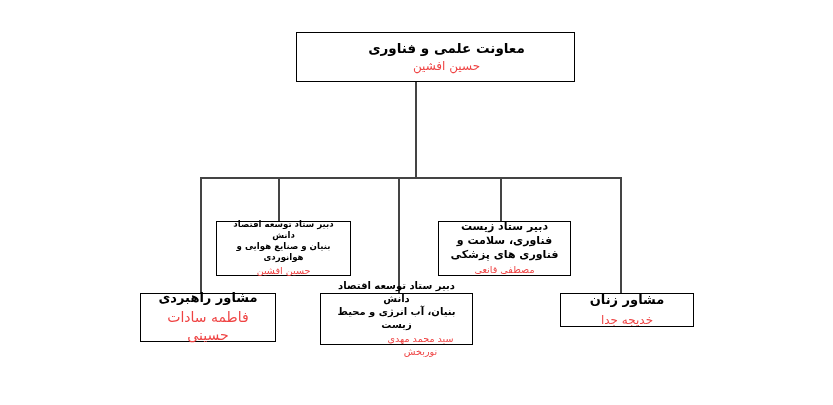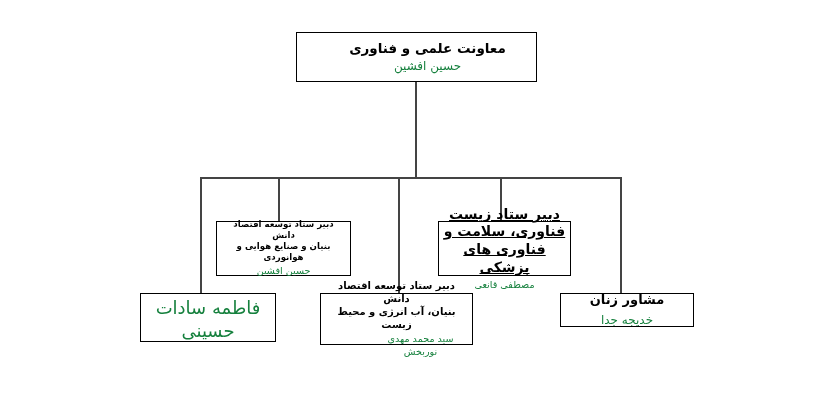--- a/index.html
+++ b/index.html
@@ -33,29 +33,29 @@
     padding: 2px 4px;
   }
   .node .title {
     font-weight: bold;
     color: #000000;
     line-height: 1.28;
     white-space: pre-line;
   }
   .node .person {
     font-weight: normal;
-    color: #15803d;
+    color: #ef4444;
     line-height: 1.28;
   }
 
   
   #node-root {
     left: 296px;
     top: 32px;
-    width: 241px;
+    width: 279px;
     height: 50px;
     padding-left: 26px;
   }
   #node-root .title { font-size: 13.5px; }
   #node-root .person { font-size: 12px; margin-top: 2px; }
 
   
   #node-aero {
     left: 216px;
     top: 221px;
@@ -64,32 +64,32 @@
   }
   #node-aero .title { font-size: 8.6px; }
   #node-aero .person { font-size: 9.6px; margin-top: 2px; }
 
   #node-bio {
     left: 438px;
     top: 221px;
     width: 133px;
     height: 55px;
   }
-  #node-bio .title { font-size: 14px; text-decoration: underline; }
+  #node-bio .title { font-size: 11px; }
   #node-bio .person { font-size: 9.6px; margin-top: 2px; text-align: center; }
 
   
   #node-strategy {
     left: 140px;
     top: 293px;
     width: 136px;
     height: 49px;
   }
   #node-strategy .title { font-size: 13px; }
-  #node-strategy .person { font-size: 18px; margin-top: 3px; }
+  #node-strategy .person { font-size: 14px; margin-top: 3px; }
 
   #node-water {
     left: 320px;
     top: 293px;
     width: 153px;
     height: 52px;
   }
   #node-water .title { font-size: 10px; }
   #node-water .person { font-size: 9.6px; margin-top: 2px; margin-left: 48px; }
 
@@ -146,20 +146,21 @@
     <div class="person">حسین افشین</div>
   </div>
 
   <div class="node" id="node-bio">
     <div class="title">دبیر ستاد زیست فناوری، سلامت و
 فناوری های پزشکی</div>
     <div class="person">مصطفی قانعی</div>
   </div>
 
   <div class="node" id="node-strategy">
+    <div class="title">مشاور راهبردی</div>
     <div class="person">فاطمه سادات حسینی</div>
   </div>
 
   <div class="node" id="node-water">
     <div class="title">دبیر ستاد توسعه اقتصاد دانش
 بنیان، آب انرژی و محیط زیست</div>
     <div class="person">سید محمد مهدی نوربخش</div>
   </div>
 
   <div class="node" id="node-women">

